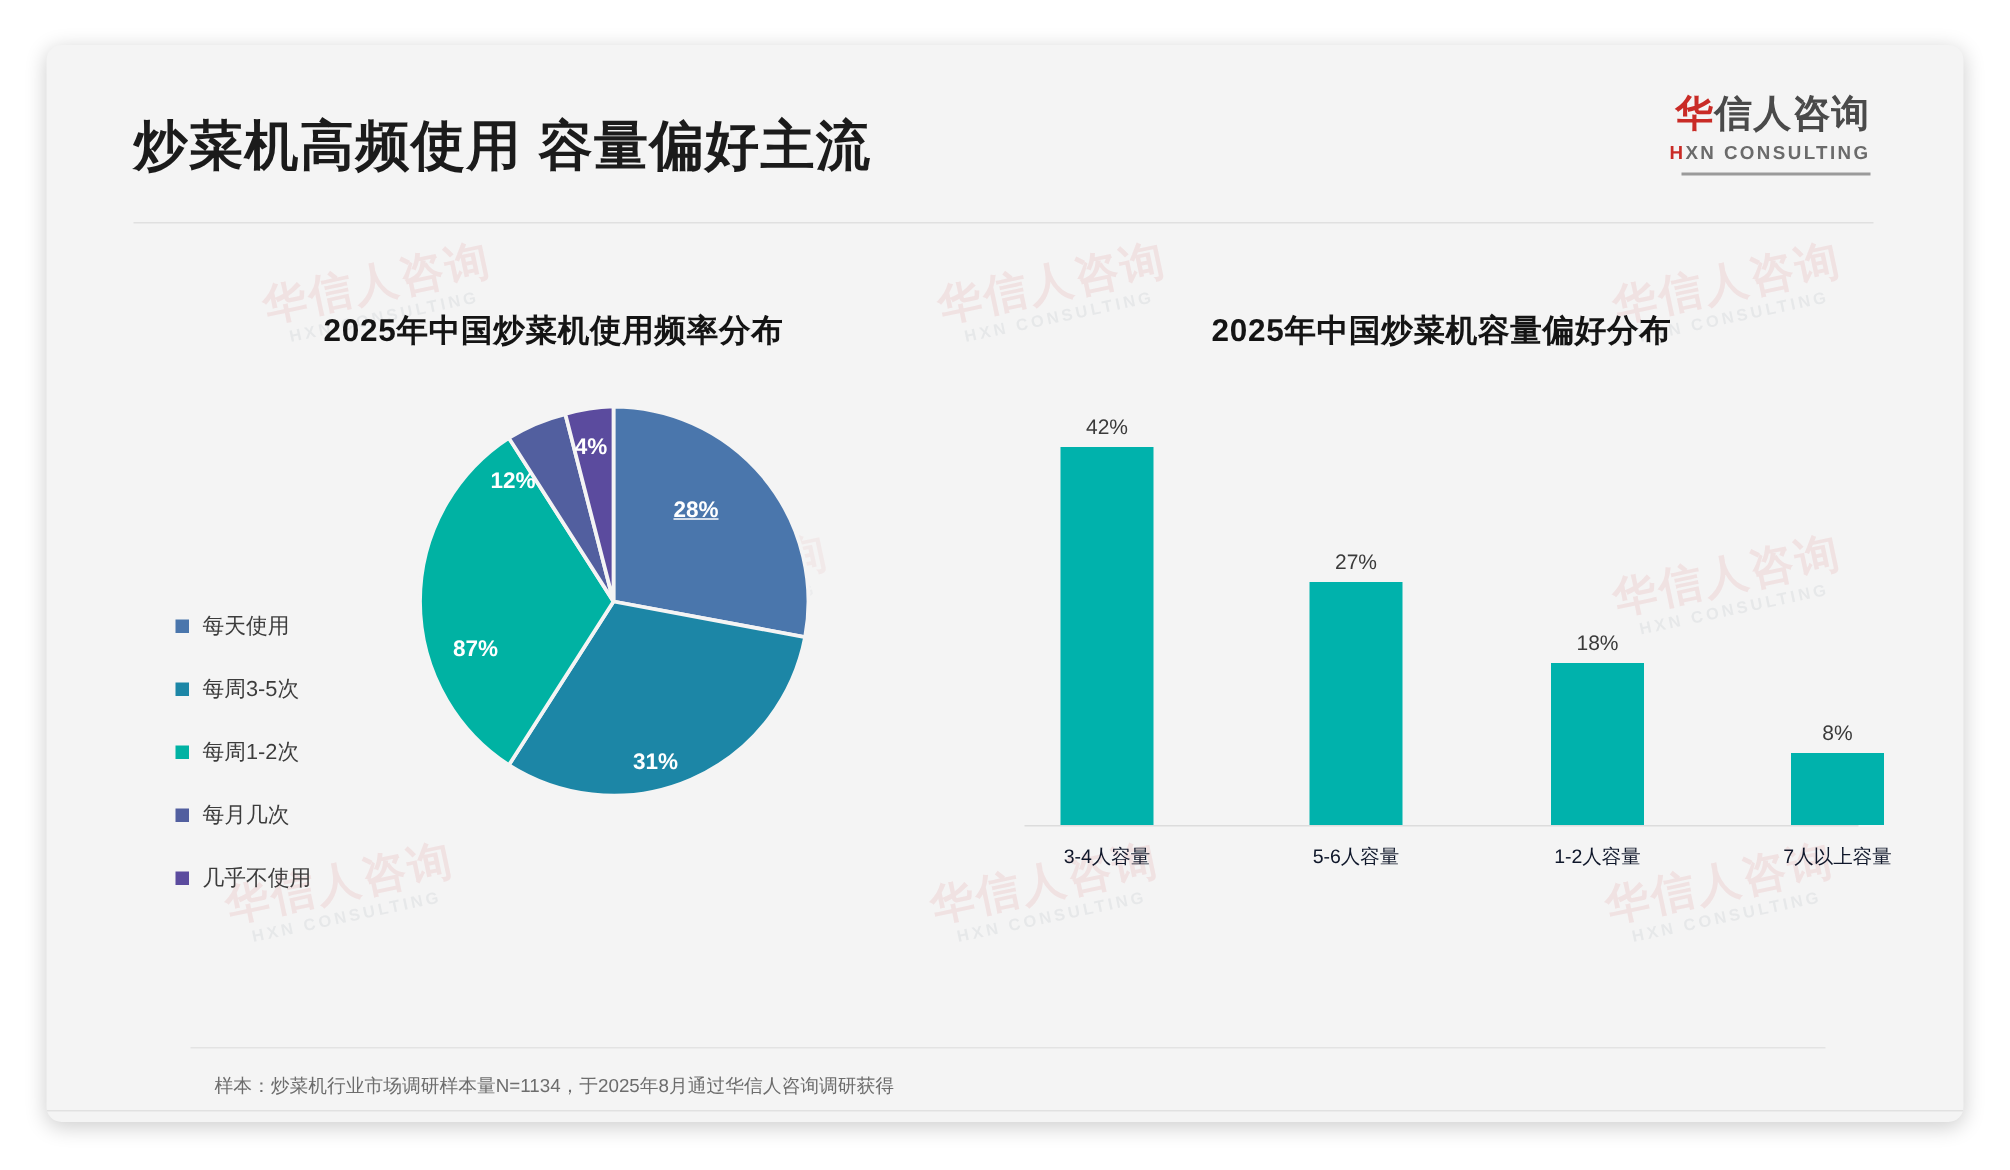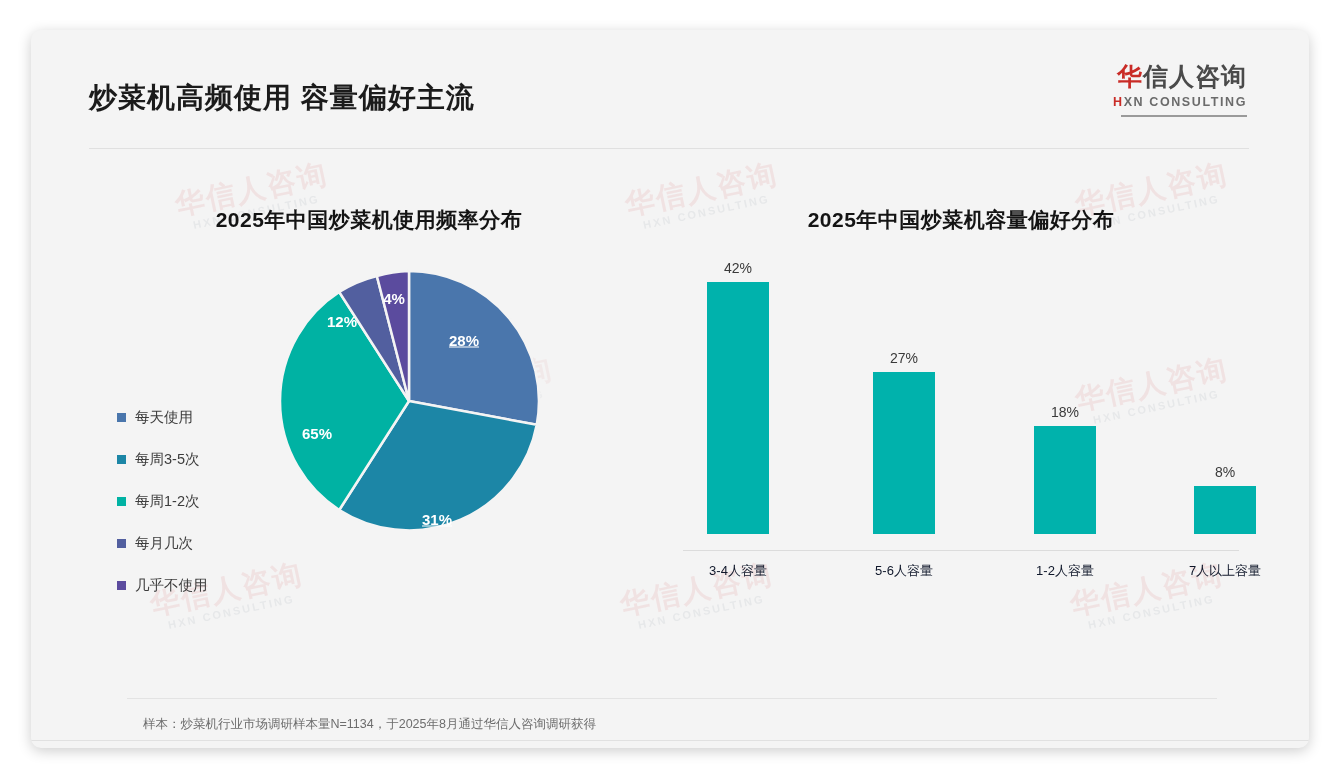--- a/index.html
+++ b/index.html
@@ -34,21 +34,21 @@
   }
   .wm .wm-en{
     font-size:11px;font-weight:700;color:#c9cdd2;
     letter-spacing:2.2px;line-height:1.6;
   }
 
   
   .header{position:absolute;left:0;top:0;width:100%;height:100px;z-index:3;}
   .title{
     position:absolute;left:58px;top:68px;
-    font-size:28px;font-weight:700;color:#1b1b1b;
+    font-size:36px;font-weight:700;color:#1b1b1b;
     letter-spacing:1px;transform:translateY(-50%);
     white-space:nowrap;
   }
   .title-rule{
     position:absolute;left:58px;top:118px;width:1160px;height:1px;
     background:#e0e0e0;
   }
   .logo{
     position:absolute;right:62px;top:34px;
     text-align:right;line-height:1;
@@ -91,21 +91,21 @@
 
   
   .bar-area{position:relative;width:580px;height:340px;margin-top:22px;}
   .bar-plot{
     position:absolute;left:12px;top:18px;width:556px;height:276px;
   }
   .axis-line{
     position:absolute;left:12px;top:294px;width:556px;height:1px;background:#dcdcdc;
   }
   .bar-col{
-    position:absolute;bottom:16px;width:62px;
+    position:absolute;bottom:0;width:62px;
     display:flex;flex-direction:column;justify-content:flex-end;align-items:center;margin-top:48px;
   }
   .bar-val{
     font-size:14px;color:#3a3a3a;margin-bottom:6px;white-space:nowrap;
   }
   .bar-rect{width:100%;background:#00b2ac;}
   .bar-cat{
     position:absolute;top:306px;
     font-size:13px;color:#0f172a;text-align:center;width:120px;
     transform:translateX(-50%);white-space:nowrap;
@@ -210,22 +210,22 @@
             <path d="M135 135 L262.75 158.76 A130 130 0 0 1 65.22 244.04 Z" fill="#1c86a6" stroke="#f4f4f4" stroke-width="2.5"></path>
 
             <path d="M135 135 L65.22 244.04 A130 130 0 0 1 65.22 25.96 Z" fill="#00b2a3" stroke="#f4f4f4" stroke-width="2.5"></path>
 
             <path d="M135 135 L65.22 25.96 A130 130 0 0 1 102.87 10.04 Z" fill="#525f9f" stroke="#f4f4f4" stroke-width="2.5"></path>
 
             <path d="M135 135 L102.87 10.04 A130 130 0 0 1 135 5 Z" fill="#5b4b9e" stroke="#f4f4f4" stroke-width="2.5"></path>
           </g>
         </svg>
         <span class="slice-label" style="left:190px;top:74px;text-decoration:underline;">28%</span>
-        <span class="slice-label" style="left:163px;top:253px;text-decoration:underline;">31%</span>
-        <span class="slice-label" style="left:43px;top:167px;">65%</span>
+        <span class="slice-label" style="left:163px;top:242px;">31%</span>
+        <span class="slice-label" style="left:43px;top:167px;">87%</span>
         <span class="slice-label" style="left:68px;top:55px;">12%</span>
         <span class="slice-label" style="left:120px;top:32px;">4%</span>
       </div>
 
     </div>
   </div>
 
   <div class="panel panel-right">
     <div class="panel-title">2025年中国炒菜机容量偏好分布</div>
 

